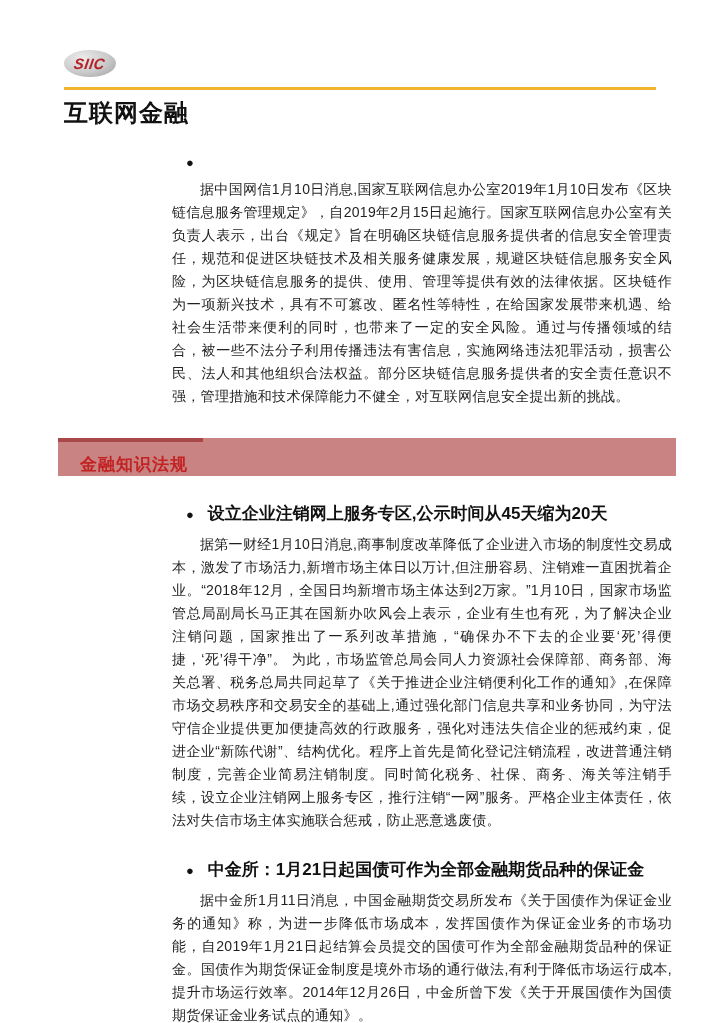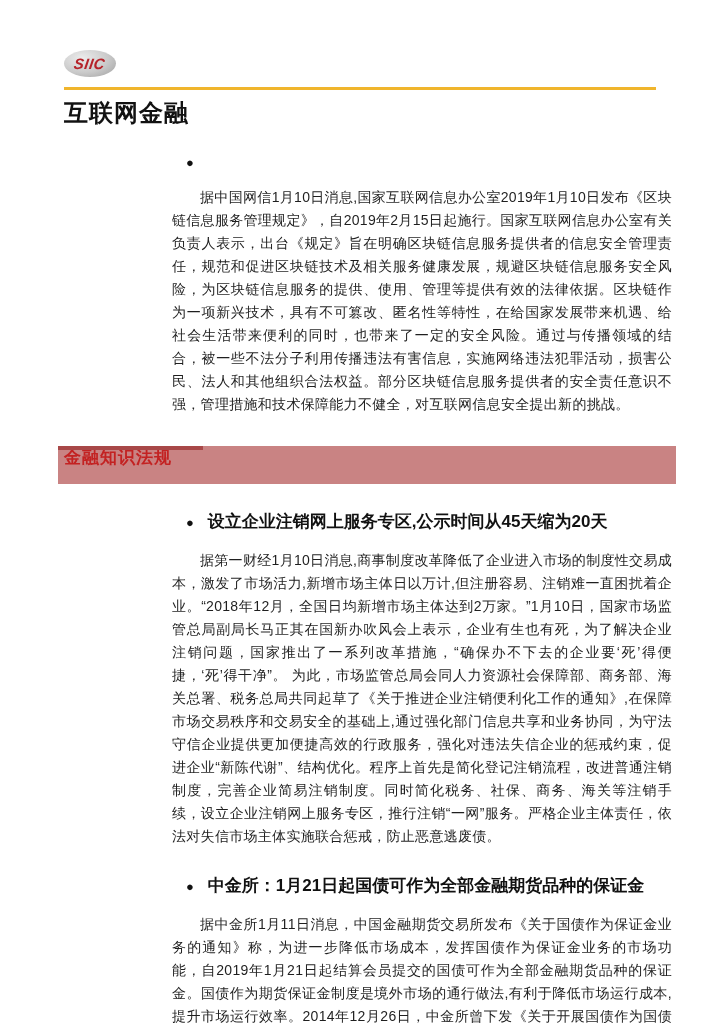--- a/index.html
+++ b/index.html
@@ -78,39 +78,39 @@
     align-items:baseline;
     gap:14px;
     padding-left:14px;
     font-size:17px;
     font-weight:bold;
     color:#111;
     margin-top:26px;
   }
   .headline .bullet { font-size:13px; color:#111; flex:0 0 auto; }
   .article-body {
-    margin-top:16px;
+    margin-top:8px;
     font-size:14px;
     line-height:23px;
     letter-spacing:.3px;
     text-align:justify;
     text-indent:2em;
     color:#1f1f1f;
   }
 
   
   .banner {
     position:relative;
     margin:30px 0 0 58px;
     width:618px;
     height:38px;
     background:var(--banner_bg,#c98383);
     display:flex;
-    align-items:flex-start;
-    padding-left:6px;
+    align-items:flex-end;
+    padding-left:22px;
   }
   .banner-strip {
     position:absolute;
     top:0; left:0;
     width:145px; height:4px;
     background:var(--banner_strip,#a84848);
   }
   .banner-title {
     font-size:17px;
     font-weight:bold;

